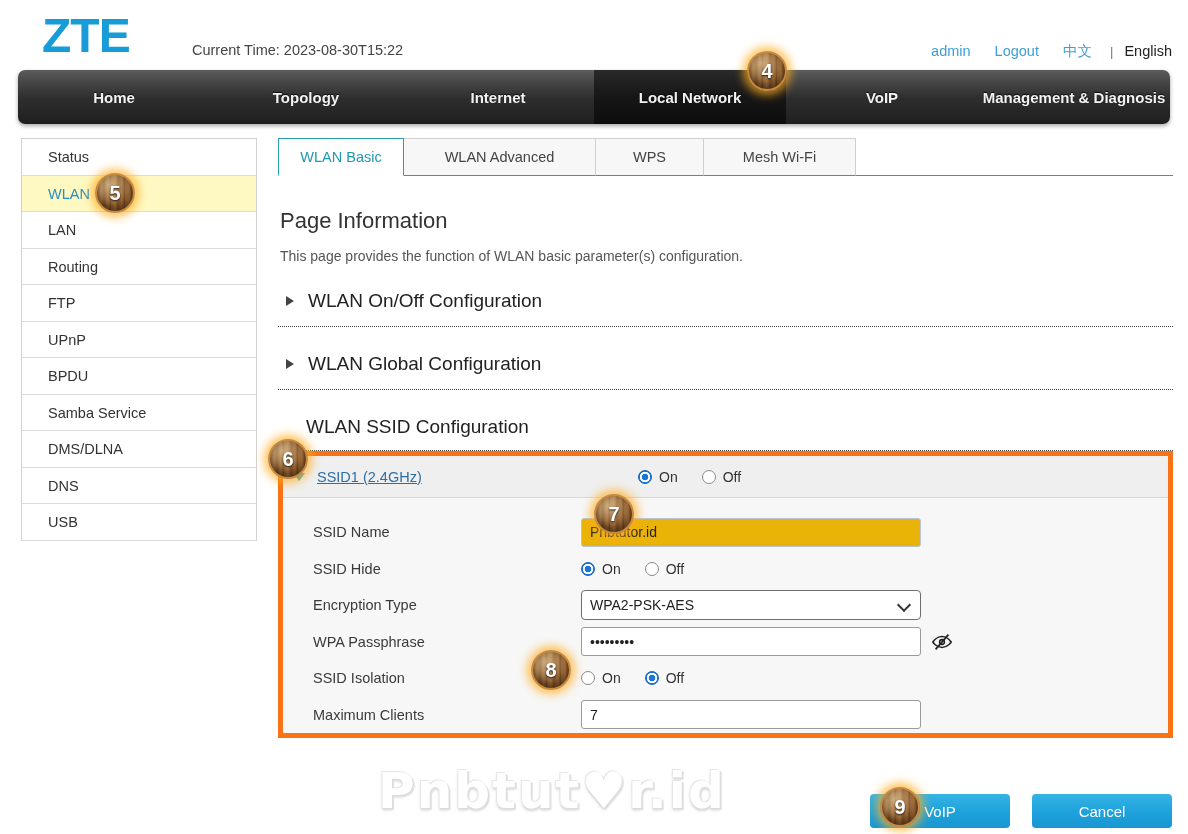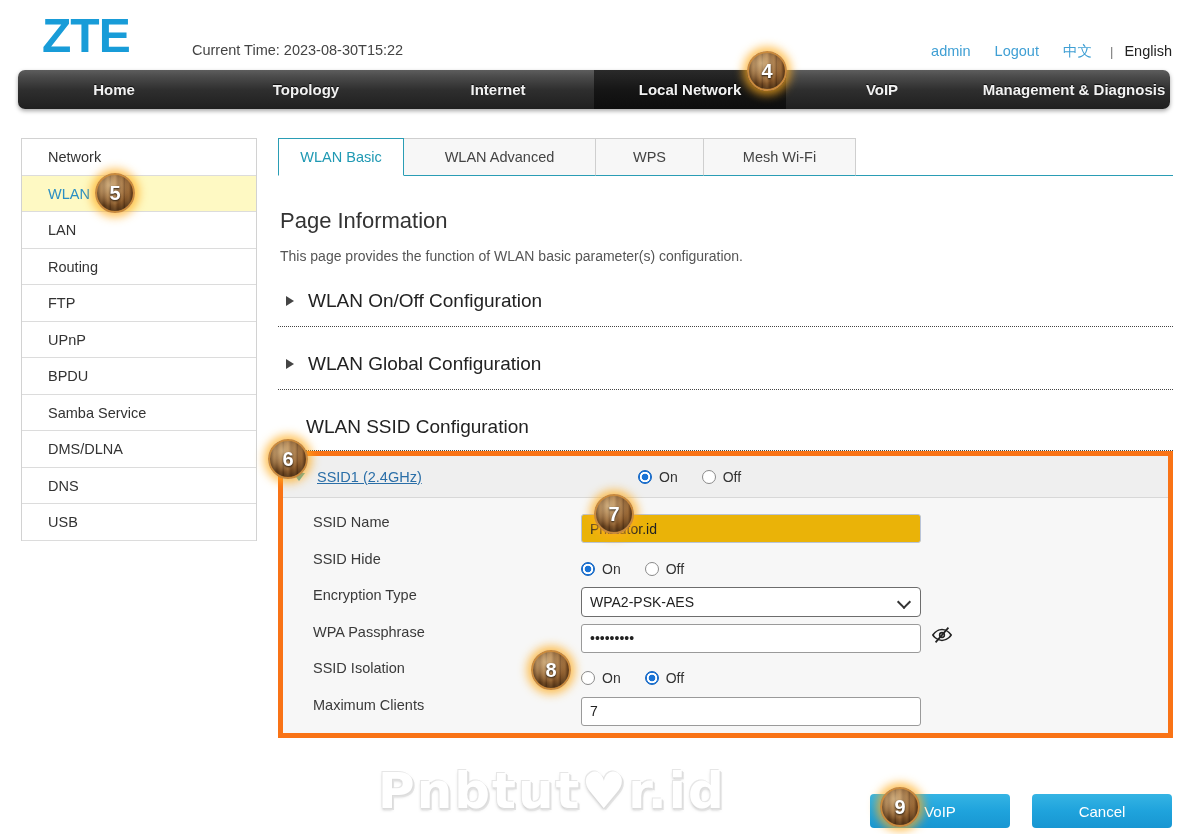--- a/index.html
+++ b/index.html
@@ -28,21 +28,21 @@
     position:absolute; right:16px; top:42px;
     font-size:14.5px; white-space:nowrap;
   }
   .header-right a { color:#3f9fd4; text-decoration:none; margin-left:20px; }
   .header-right .sep { color:#777; margin:0 7px 0 14px; font-size:13px; }
   .header-right .lang-active { color:#222; }
   .header-right .lang-cn { color:#3f9fd4; margin-left:20px; }
 
   
   .topnav {
-    position:absolute; left:18px; top:70px; width:1152px; height:39px;
+    position:absolute; left:18px; top:70px; width:1152px; height:54px;
     border-radius:7px;
     background:linear-gradient(to bottom,#5d5d5d 0%,#4a4a4a 18%,#2e2e2e 52%,#1f1f1f 100%);
     box-shadow:0 2px 4px rgba(0,0,0,.35);
     display:flex; overflow:hidden;
   }
   .topnav .nav-item {
     flex:1; display:flex; align-items:center; justify-content:center;
     color:#f2f2f2; font-size:15px; font-weight:bold;
     text-shadow:0 -1px 1px rgba(0,0,0,.8);
     cursor:pointer; position:relative;
@@ -112,21 +112,21 @@
   .ssid-head {
     height:42px; background:#efefef; border-bottom:1px solid #d8d8d8;
     display:flex; align-items:center; padding-left:10px; position:relative;
   }
   .ssid-link {
     font-size:14.5px; color:#2b6fa8; text-decoration:underline; cursor:pointer;
   }
   .ssid-head-radios { position:absolute; left:355px; display:flex; align-items:center; }
 
   .form { padding:16px 0 0 30px; }
-  .frow { display:flex; height:36.5px; position:relative; }
+  .frow { display:flex; align-items:center; height:36.5px; position:relative; }
   .flabel { width:268px; font-size:14.5px; color:#3a3a3a; }
   .finput {
     width:340px; height:29px; padding:0 8px;
     border:1px solid #9a9a9a; border-radius:3px;
     font-size:14px; color:#222; background:#fff;
     font-family:"Liberation Sans", sans-serif;
   }
   .finput.highlight { background:#eab308; border-color:#b9c4d8; }
   .fselect {
     width:340px; height:30px; padding:0 8px;
@@ -205,21 +205,21 @@
 <div class="topnav">
   <div class="nav-item">Home</div>
   <div class="nav-item">Topology</div>
   <div class="nav-item">Internet</div>
   <div class="nav-item active">Local Network</div>
   <div class="nav-item">VoIP</div>
   <div class="nav-item">Management &amp; Diagnosis</div>
 </div>
 
 <div class="sidebar">
-  <div class="side-item">Network</div>
+  <div class="side-item">Status</div>
   <div class="side-item active">WLAN</div>
   <div class="side-item">LAN</div>
   <div class="side-item">Routing</div>
   <div class="side-item">FTP</div>
   <div class="side-item">UPnP</div>
   <div class="side-item">BPDU</div>
   <div class="side-item">Samba Service</div>
   <div class="side-item">DMS/DLNA</div>
   <div class="side-item">DNS</div>
   <div class="side-item">USB</div>

